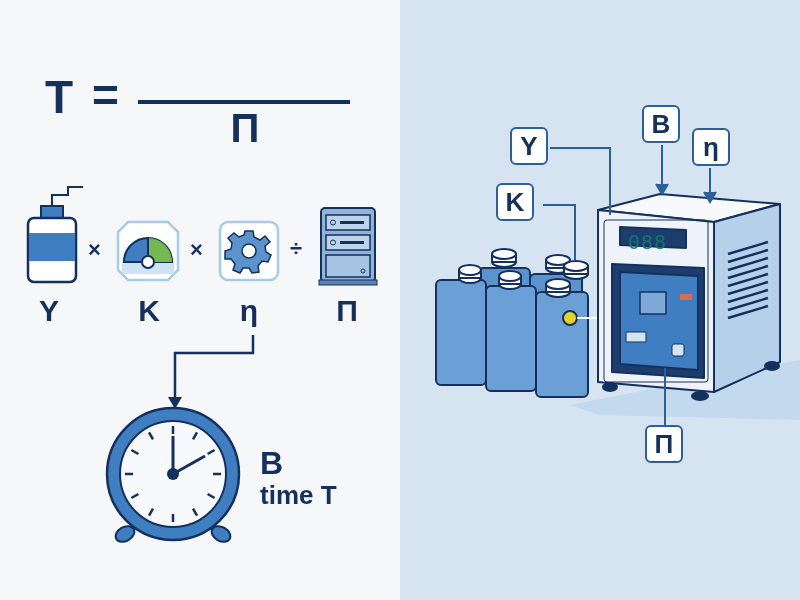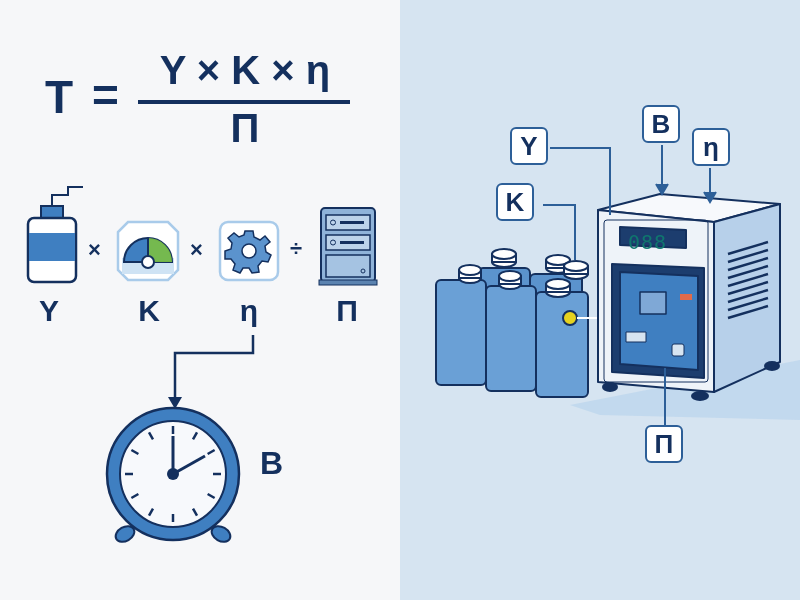--- a/index.html
+++ b/index.html
@@ -15,21 +15,20 @@
   .op { position:absolute; font-size:22px; color:#14305e; font-weight:bold; }
   svg { position:absolute; overflow:visible; }
 </style>
 </head>
 <body>
 
 <div class="left">
 
   <div class="formula-char" style="left:45px;top:70px;font-size:46px;">T</div>
   <div class="formula-char" style="left:92px;top:68px;font-size:46px;">=</div>
-  <div class="formula-char" style="left:140px;top:48px;width:210px;text-align:center;font-size:40px;">Y × K × η</div>
   <div class="abs" style="left:138px;top:100px;width:212px;height:4px;background:#14305e;"></div>
   <div class="formula-char" style="left:215px;top:106px;width:60px;text-align:center;font-size:40px;">Π</div>
 
   <svg style="left:25px;top:185px;" width="60" height="100" viewBox="0 0 60 100">
     <path d="M27 22 V10 H43 V2 H58" fill="none" stroke="#14305e" stroke-width="2"></path>
     <rect x="16" y="21" width="22" height="12" fill="#3f7fc1" stroke="#14305e" stroke-width="2"></rect>
     <rect x="3" y="33" width="48" height="64" rx="6" fill="#fff" stroke="#14305e" stroke-width="2.5"></rect>
     <rect x="4" y="48" width="46" height="28" fill="#3f7fc1"></rect>
   </svg>
   <div class="op" style="left:88px;top:237px;">×</div>
@@ -93,20 +92,21 @@
       <line x1="46" y1="107.6" x2="50" y2="100.6"></line>
         <line x1="28.4" y1="90" x2="35.4" y2="86"></line>
       <line x1="28.4" y1="42" x2="35.4" y2="46"></line>
         <line x1="46" y1="24.4" x2="50" y2="31.4"></line>
     </g>
     <line x1="70" y1="66" x2="70" y2="28" stroke="#14305e" stroke-width="3"></line>
     <line x1="70" y1="66" x2="102" y2="48" stroke="#14305e" stroke-width="3"></line>
     <circle cx="70" cy="66" r="6" fill="#14305e"></circle>
   </svg>
   <div class="abs navy" style="left:260px;top:445px;font-size:32px;font-weight:bold;">B</div>
+  <div class="abs navy" style="left:260px;top:480px;font-size:26px;font-weight:bold;">time T</div>
 </div>
 
 <div class="right">
   <svg style="left:0;top:0;" width="400" height="600" viewBox="0 0 400 600">
     <path d="M170 405 L400 360 L400 420 L200 415 Z" fill="#b9d4ec" opacity="0.7"></path>
   </svg>
 
   <svg style="left:30px;top:240px;" width="180" height="160" viewBox="0 0 180 160">
     <g stroke="#14305e" stroke-width="2" stroke-linejoin="round">
 

